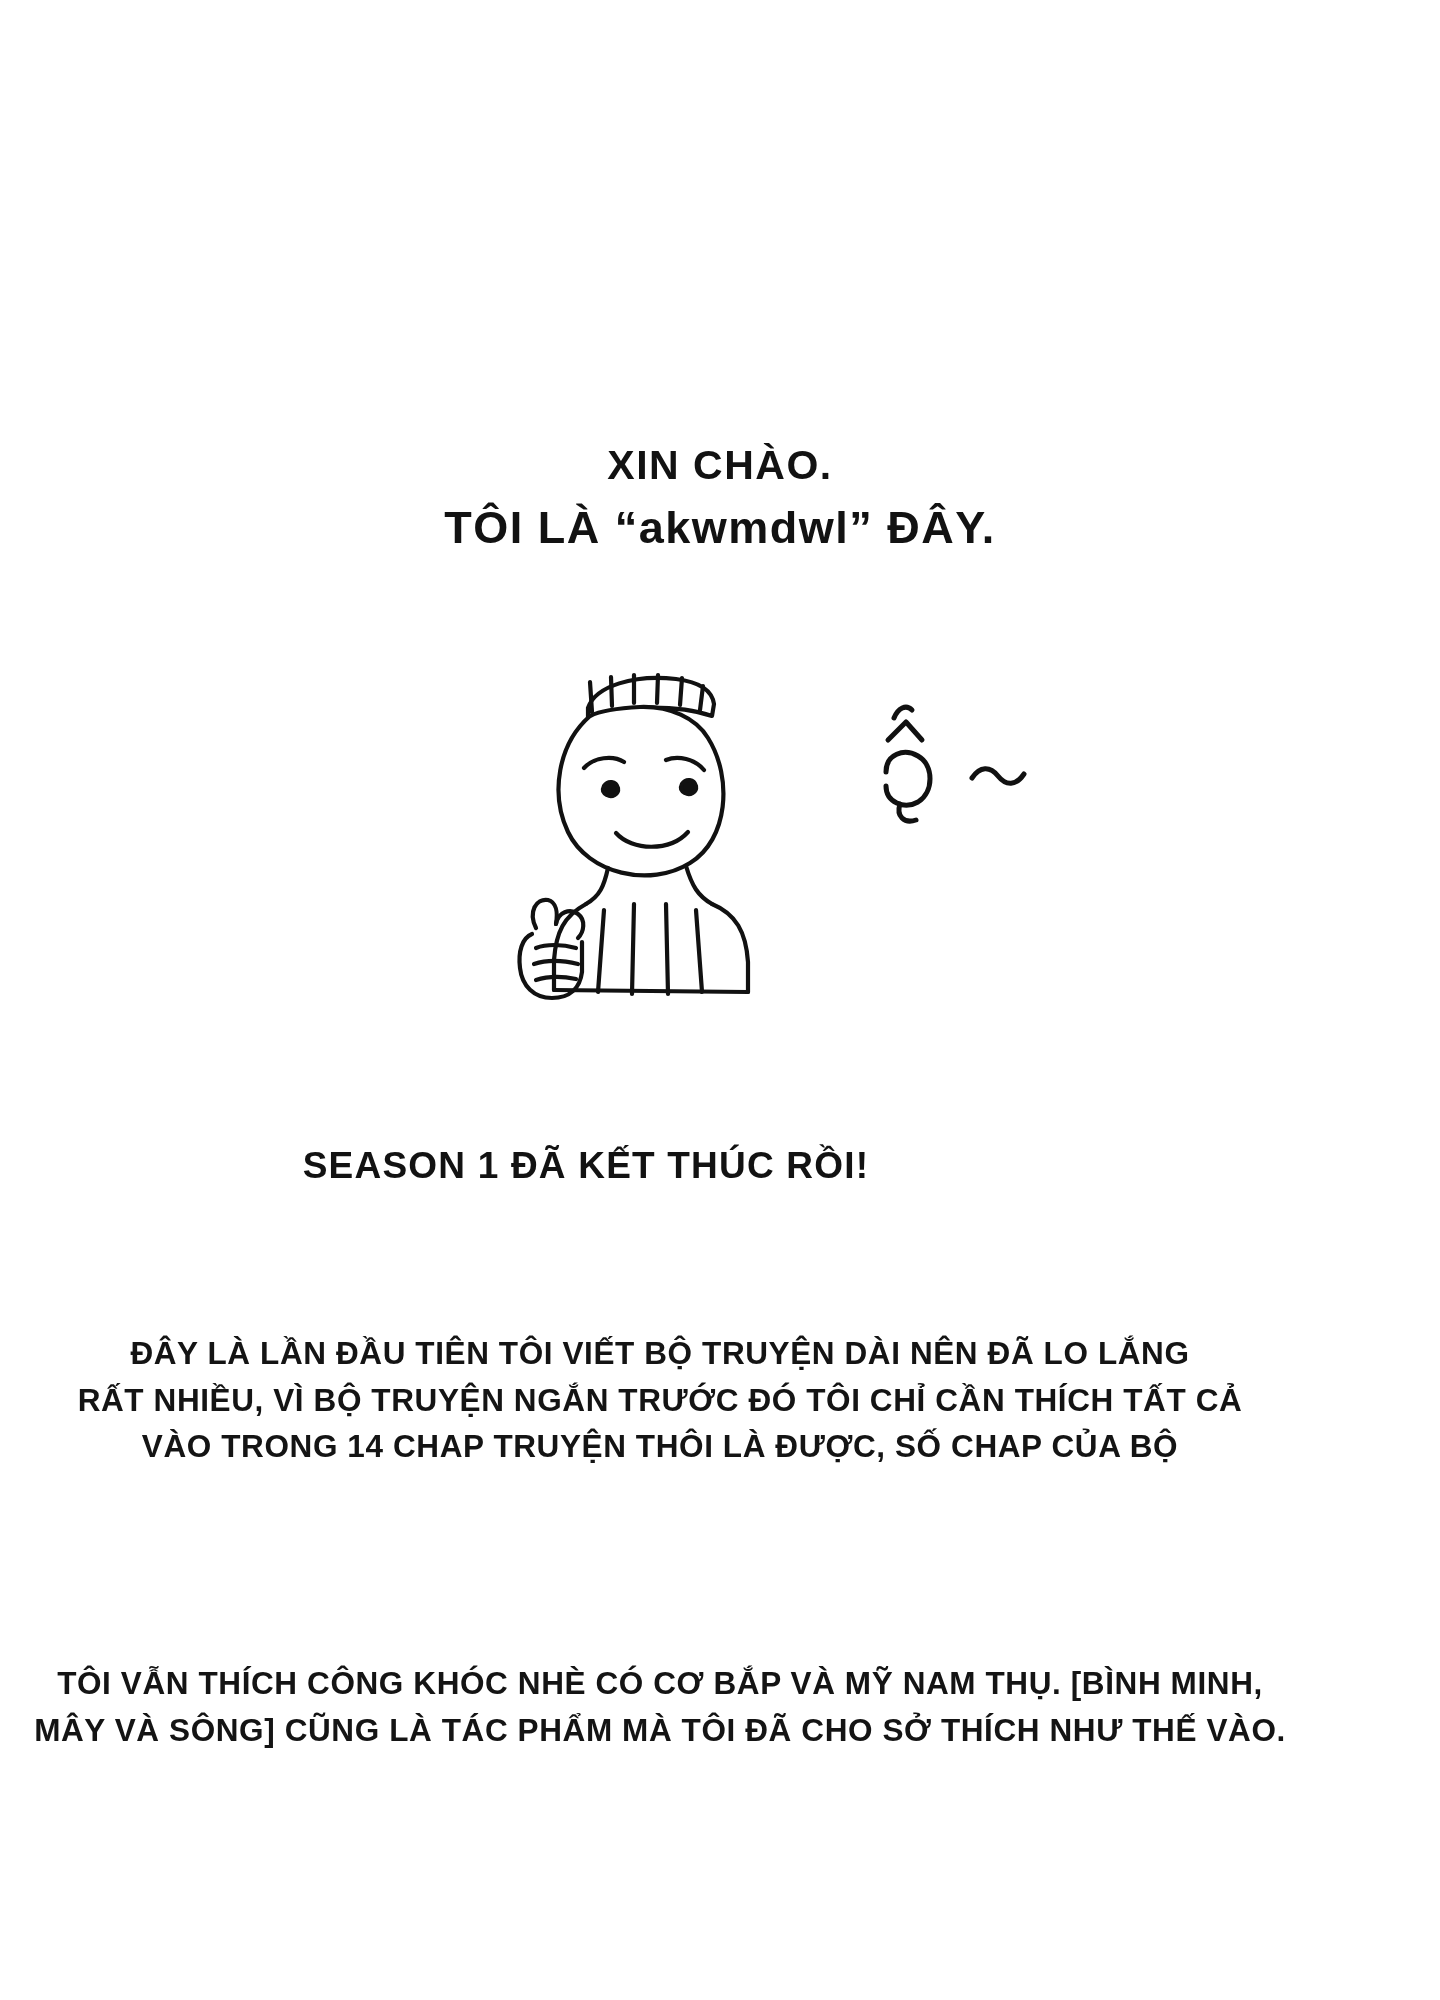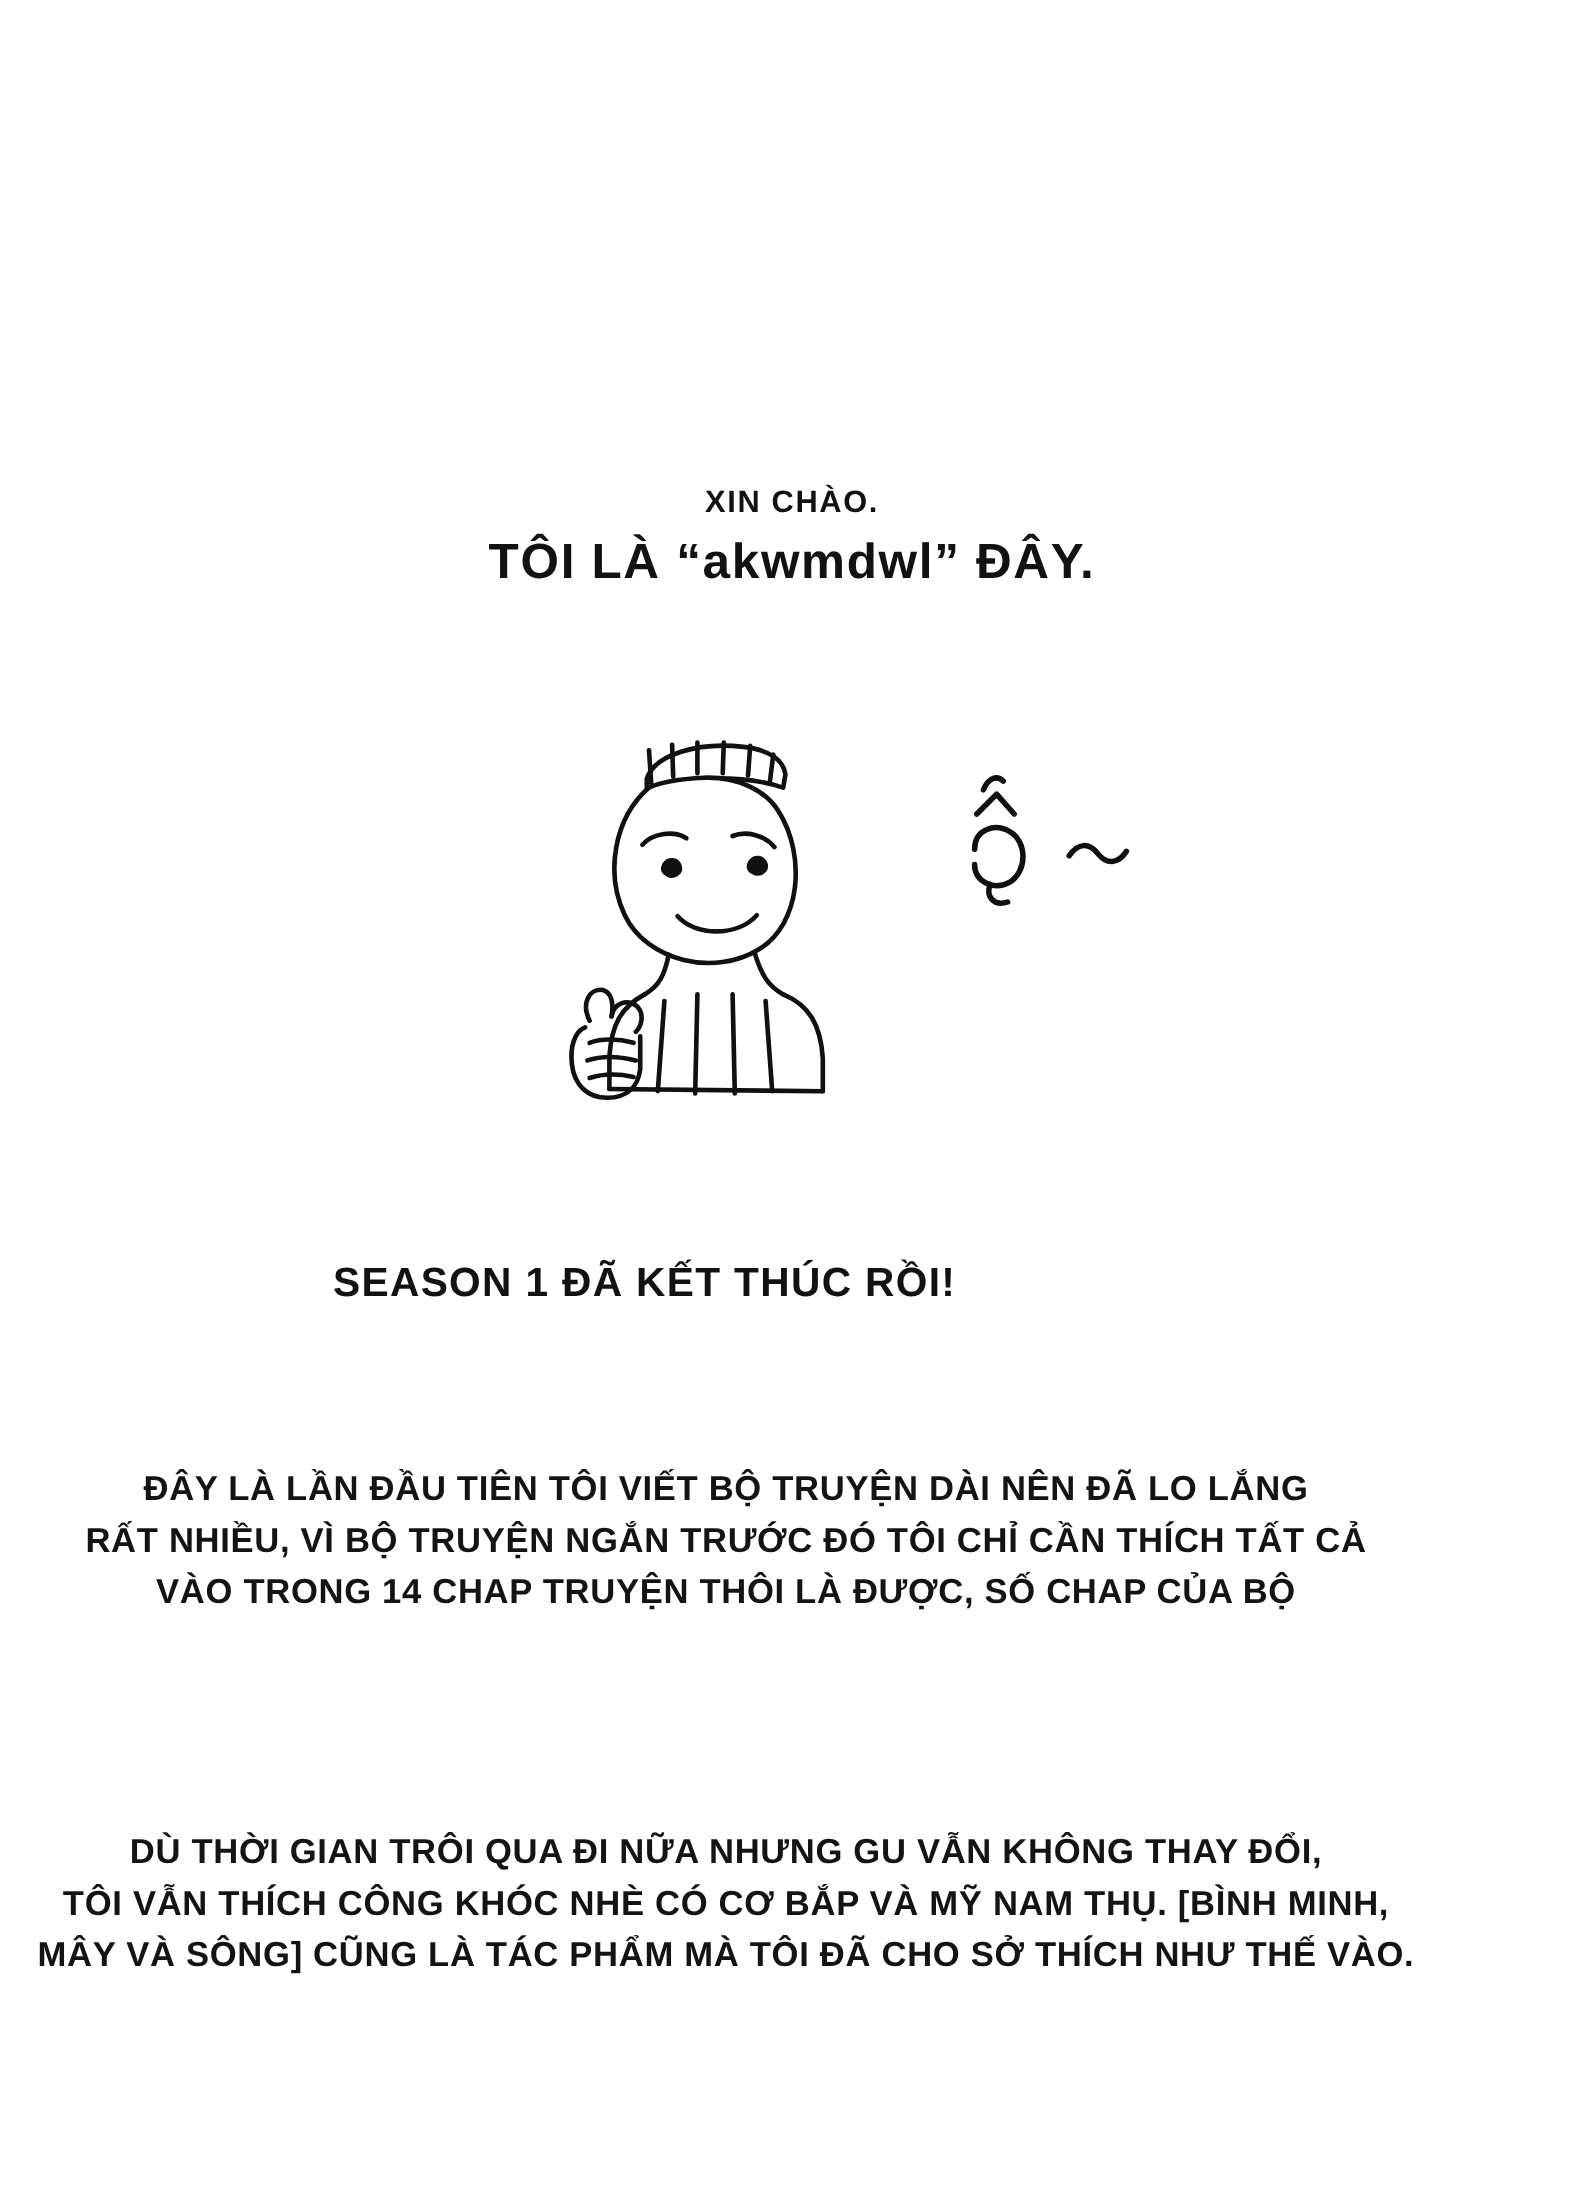--- a/index.html
+++ b/index.html
@@ -26,21 +26,21 @@
   .greeting {
     position: absolute;
     top: 436px;
     left: 0;
     width: 1440px;
     text-align: center;
     line-height: 1.45;
   }
   .greeting .line {
     display: block;
-    font-size: 28px;
+    font-size: 41px;
     font-weight: 700;
     letter-spacing: 1.5px;
     color: #121212;
   }
   .greeting .line2 {
     font-size: 45px;
   }
 
   
   .character {
@@ -156,18 +156,17 @@
 
   <div class="season-heading">SEASON 1 ĐÃ KẾT THÚC RỒI!</div>
 
   <div class="body-block para1">
     <span class="line">ĐÂY LÀ LẦN ĐẦU TIÊN TÔI VIẾT BỘ TRUYỆN DÀI NÊN ĐÃ LO LẮNG</span>
     <span class="line">RẤT NHIỀU, VÌ BỘ TRUYỆN NGẮN TRƯỚC ĐÓ TÔI CHỈ CẦN THÍCH TẤT CẢ</span>
     <span class="line">VÀO TRONG 14 CHAP TRUYỆN THÔI LÀ ĐƯỢC, SỐ CHAP CỦA BỘ</span>
   </div>
 
   <div class="body-block para2">
-    <span class="line">DÙ THỜI GIAN TRÔI QUA ĐI NỮA NHƯNG GU VẪN KHÔNG THAY ĐỔI,</span>
     <span class="line">TÔI VẪN THÍCH CÔNG KHÓC NHÈ CÓ CƠ BẮP VÀ MỸ NAM THỤ. [BÌNH MINH,</span>
     <span class="line">MÂY VÀ SÔNG] CŨNG LÀ TÁC PHẨM MÀ TÔI ĐÃ CHO SỞ THÍCH NHƯ THẾ VÀO.</span>
   </div>
 
 </div>
 
 </body></html>

